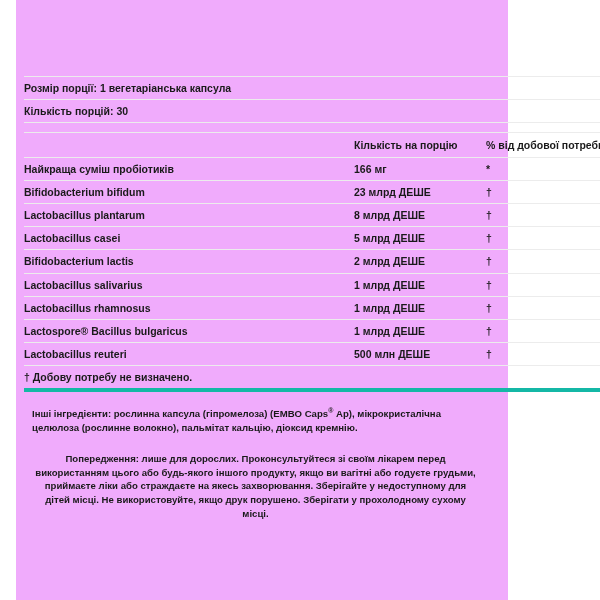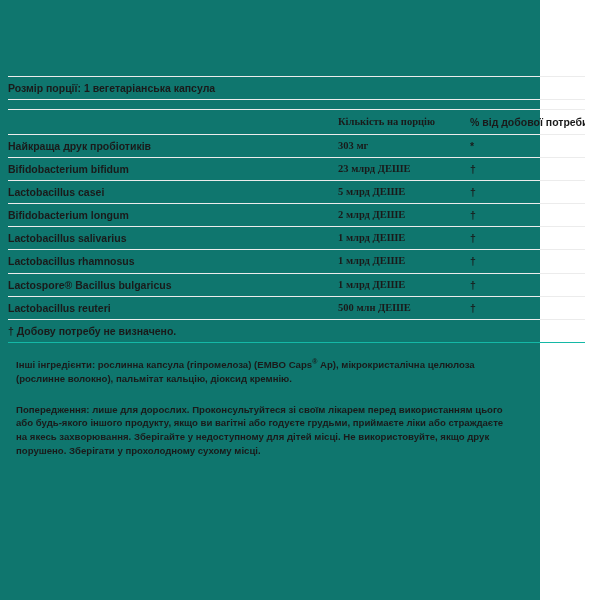--- a/index.html
+++ b/index.html
@@ -11,58 +11,59 @@
   body {
     width: 600px;
     height: 600px;
     overflow: hidden;
     font-family: "Liberation Sans", "DejaVu Sans", sans-serif;
     color: #1a1a1a;
     -webkit-font-smoothing: antialiased;
   }
 
   .page {
-    width: 540px;
+    width: 492px;
     height: 600px;
     box-sizing: border-box;
     padding: 76px 15px 0 8px;
-    background: #0f766e;
+    background: #f0abfc;
+    margin-left: 16px;
   }
 
   table.facts {
     width: 577px;
     border-collapse: collapse;
     table-layout: fixed;
     font-size: 10.5px;
     line-height: 1.15;
   }
 
   table.facts tr {
     border-top: 1px solid #ececec;
   }
   table.facts tr:last-child {
-    border-bottom: 1px solid #14b8a6;
+    border-bottom: 4px solid #14b8a6;
   }
 
   table.facts td {
     padding: 5px 4px 5px 0;
     vertical-align: middle;
     font-weight: bold;
     color: #1a1a1a;
     white-space: nowrap;
     overflow: hidden;
   }
 
   
   col.c-name   { width: 330px; }
   col.c-amount { width: 132px; }
   col.c-dv     { width: 115px; }
 
   td.name   { padding-left: 12px; }
-  td.amount { padding-left: 0px; font-family: Liberation Serif, serif; }
+  td.amount { padding-left: 0px; }
   td.dv     { padding-left: 0px; }
 
   
   td.span-all {
     padding-left: 12px;
   }
 
   
   tr.colhead td {
     padding-top: 6px;
@@ -86,21 +87,21 @@
 
   .para {
     font-size: 9.6px;
     line-height: 1.45;
     font-weight: bold;
     color: #1a1a1a;
     margin: 0;
     padding: 0 14px 0 8px;
   }
   .para.ingredients { margin-top: 15px; }
-  .para.warning     { margin-top: 17px; }
+  .para.warning     { margin-top: 17px; text-align: center; }
 
   sup.reg {
     font-size: 7px;
     vertical-align: super;
     line-height: 0;
   }
 </style>
 </head>
 <body>
 
@@ -111,48 +112,56 @@
       <col class="c-name">
       <col class="c-amount">
       <col class="c-dv">
     </colgroup>
     <tbody>
 
       <tr>
         <td class="span-all" colspan="3">Розмір порції: 1 вегетаріанська капсула</td>
       </tr>
 
+      <tr>
+        <td class="span-all" colspan="3">Кількість порцій: 30</td>
+      </tr>
 
       <tr class="spacer">
         <td colspan="3"></td>
       </tr>
 
       <tr class="colhead">
         <td class="name"></td>
         <td class="amount">Кількість на порцію</td>
         <td class="dv">% від добової потреби**</td>
       </tr>
 
       <tr>
-          <td class="name">Найкраща друк пробіотиків</td>
-          <td class="amount">303 мг</td>
+          <td class="name">Найкраща суміш пробіотиків</td>
+          <td class="amount">166 мг</td>
           <td class="dv">*</td>
         </tr>
         <tr>
           <td class="name">Bifidobacterium bifidum</td>
           <td class="amount">23 млрд ДЕШЕ</td>
           <td class="dv">†</td>
         </tr>
         <tr>
+          <td class="name">Lactobacillus plantarum</td>
+          <td class="amount">8 млрд ДЕШЕ</td>
+          <td class="dv">†</td>
+        </tr>
+        <tr>
           <td class="name">Lactobacillus casei</td>
           <td class="amount">5 млрд ДЕШЕ</td>
           <td class="dv">†</td>
         </tr>
         <tr>
-          <td class="name">Bifidobacterium longum</td>
+          <td class="name">Bifidobacterium lactis</td>
           <td class="amount">2 млрд ДЕШЕ</td>
           <td class="dv">†</td>
         </tr>
         <tr>
           <td class="name">Lactobacillus salivarius</td>
           <td class="amount">1 млрд ДЕШЕ</td>
           <td class="dv">†</td>
         </tr>
         <tr>
           <td class="name">Lactobacillus rhamnosus</td>

